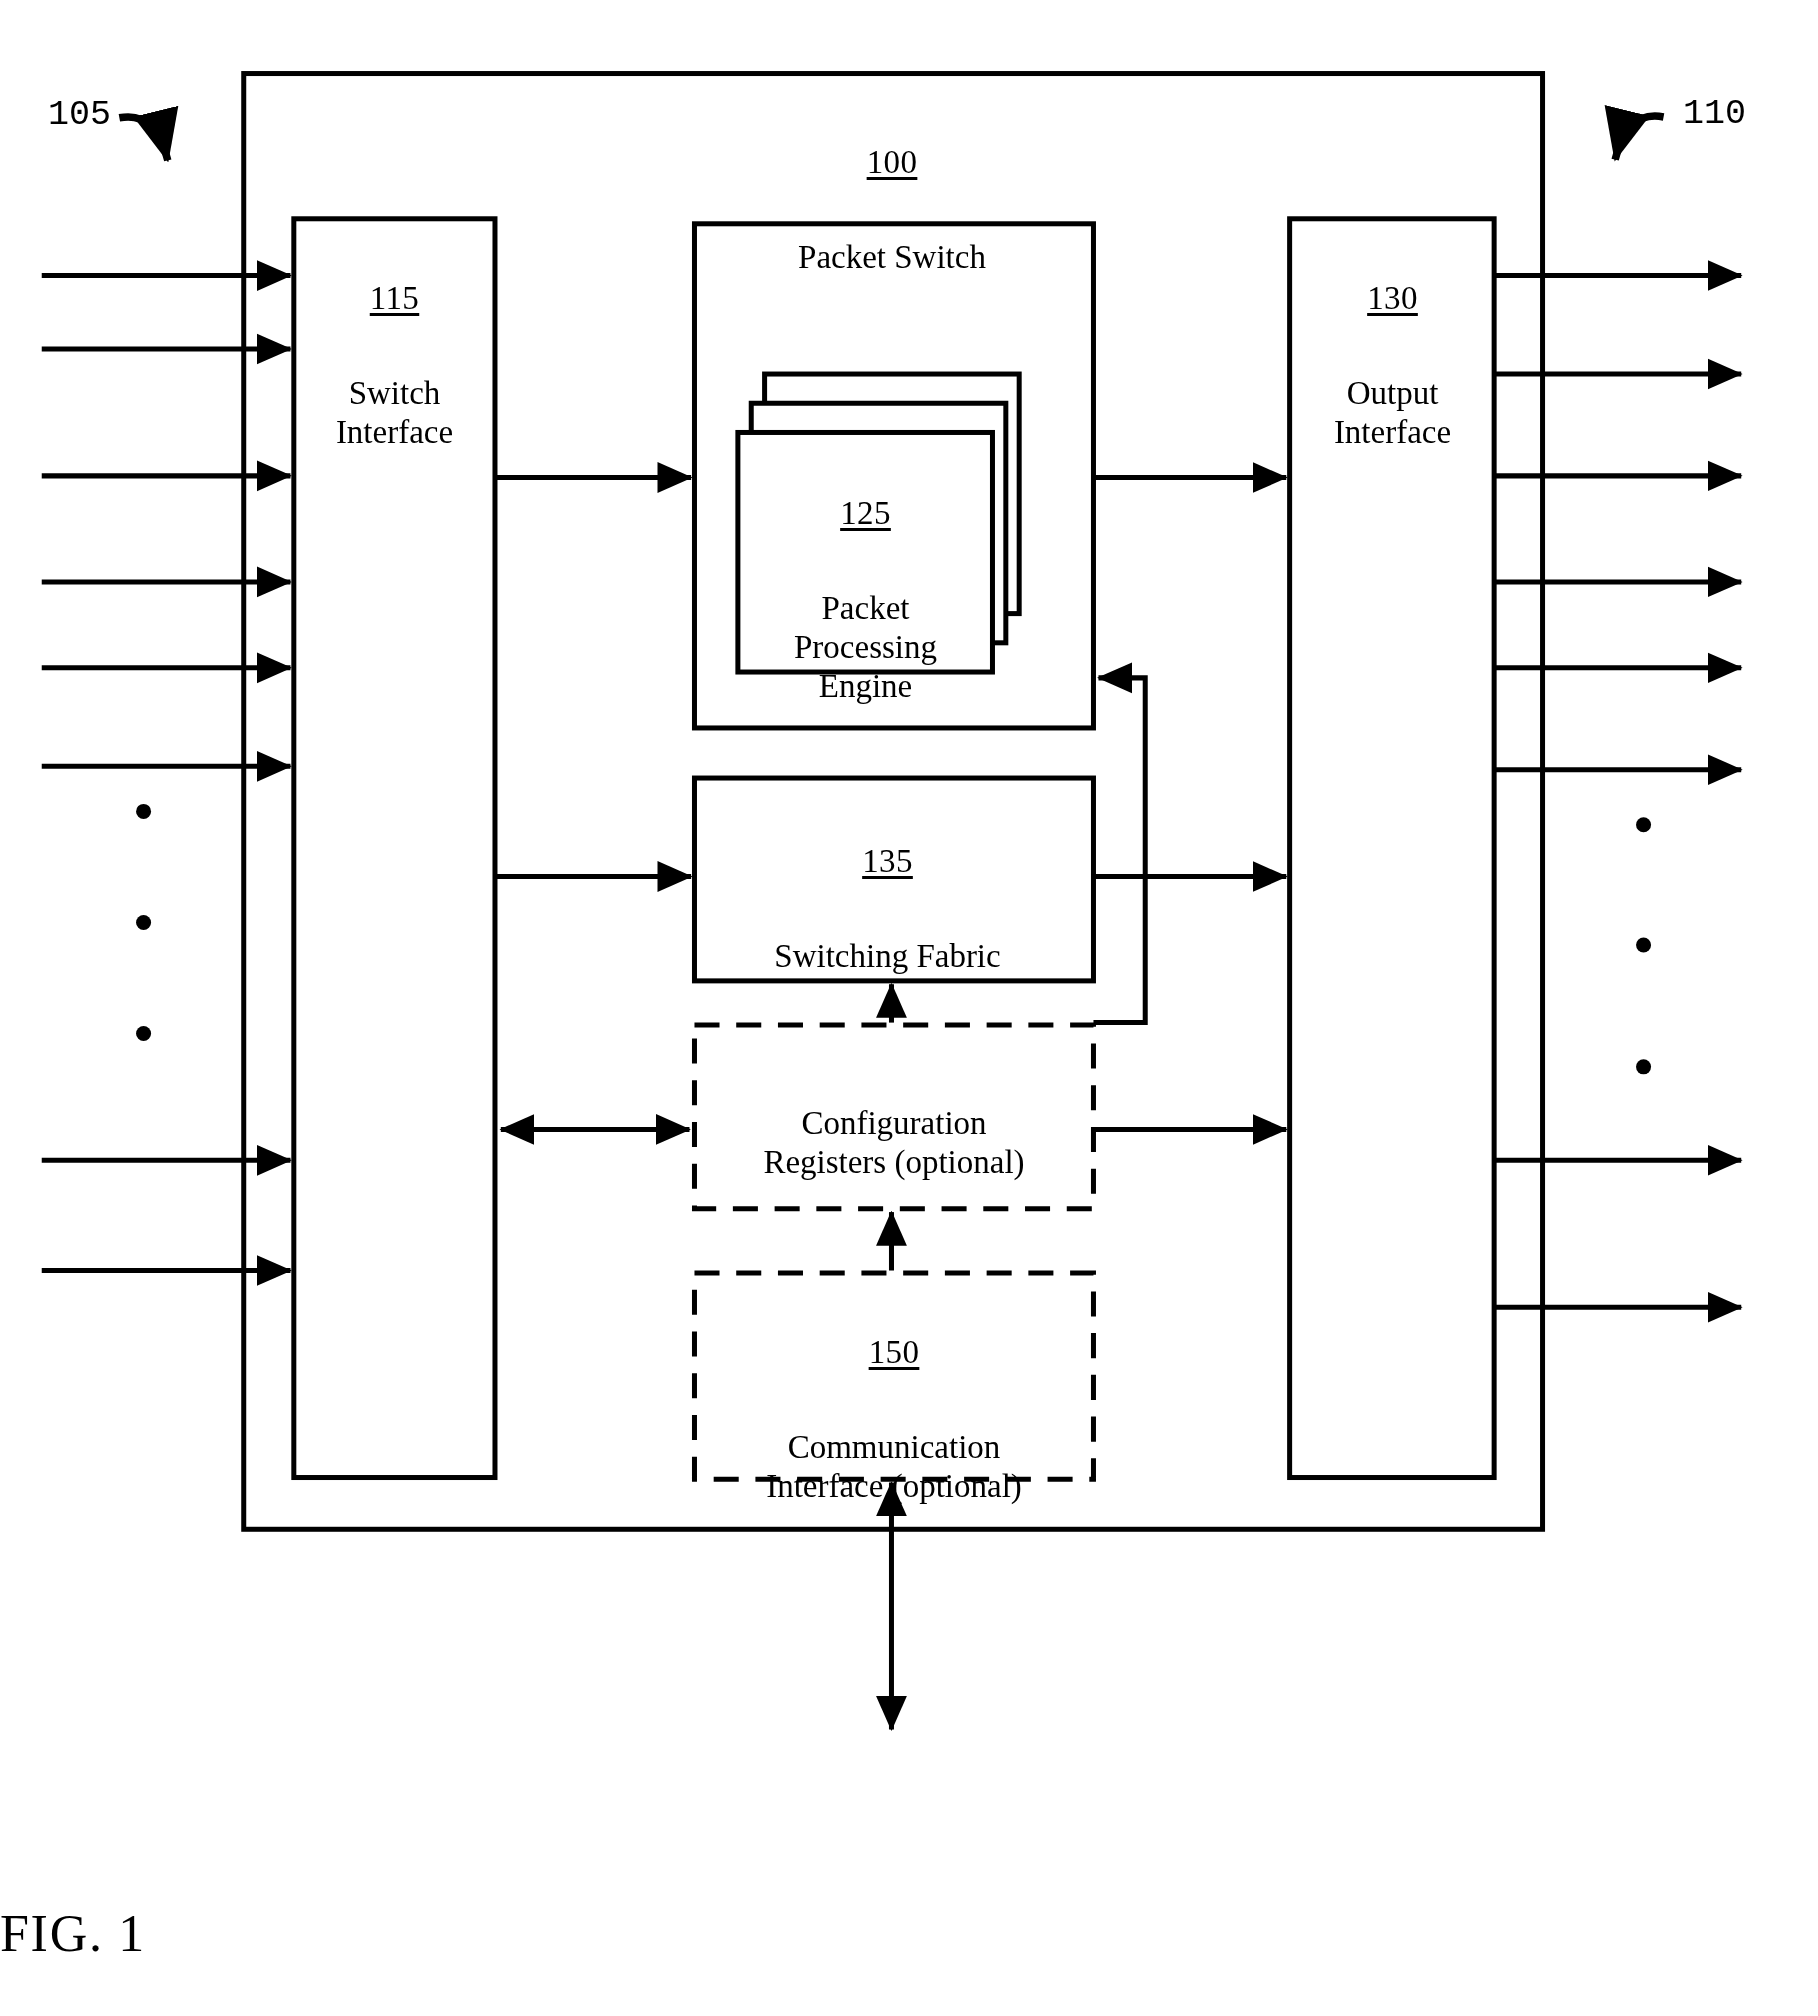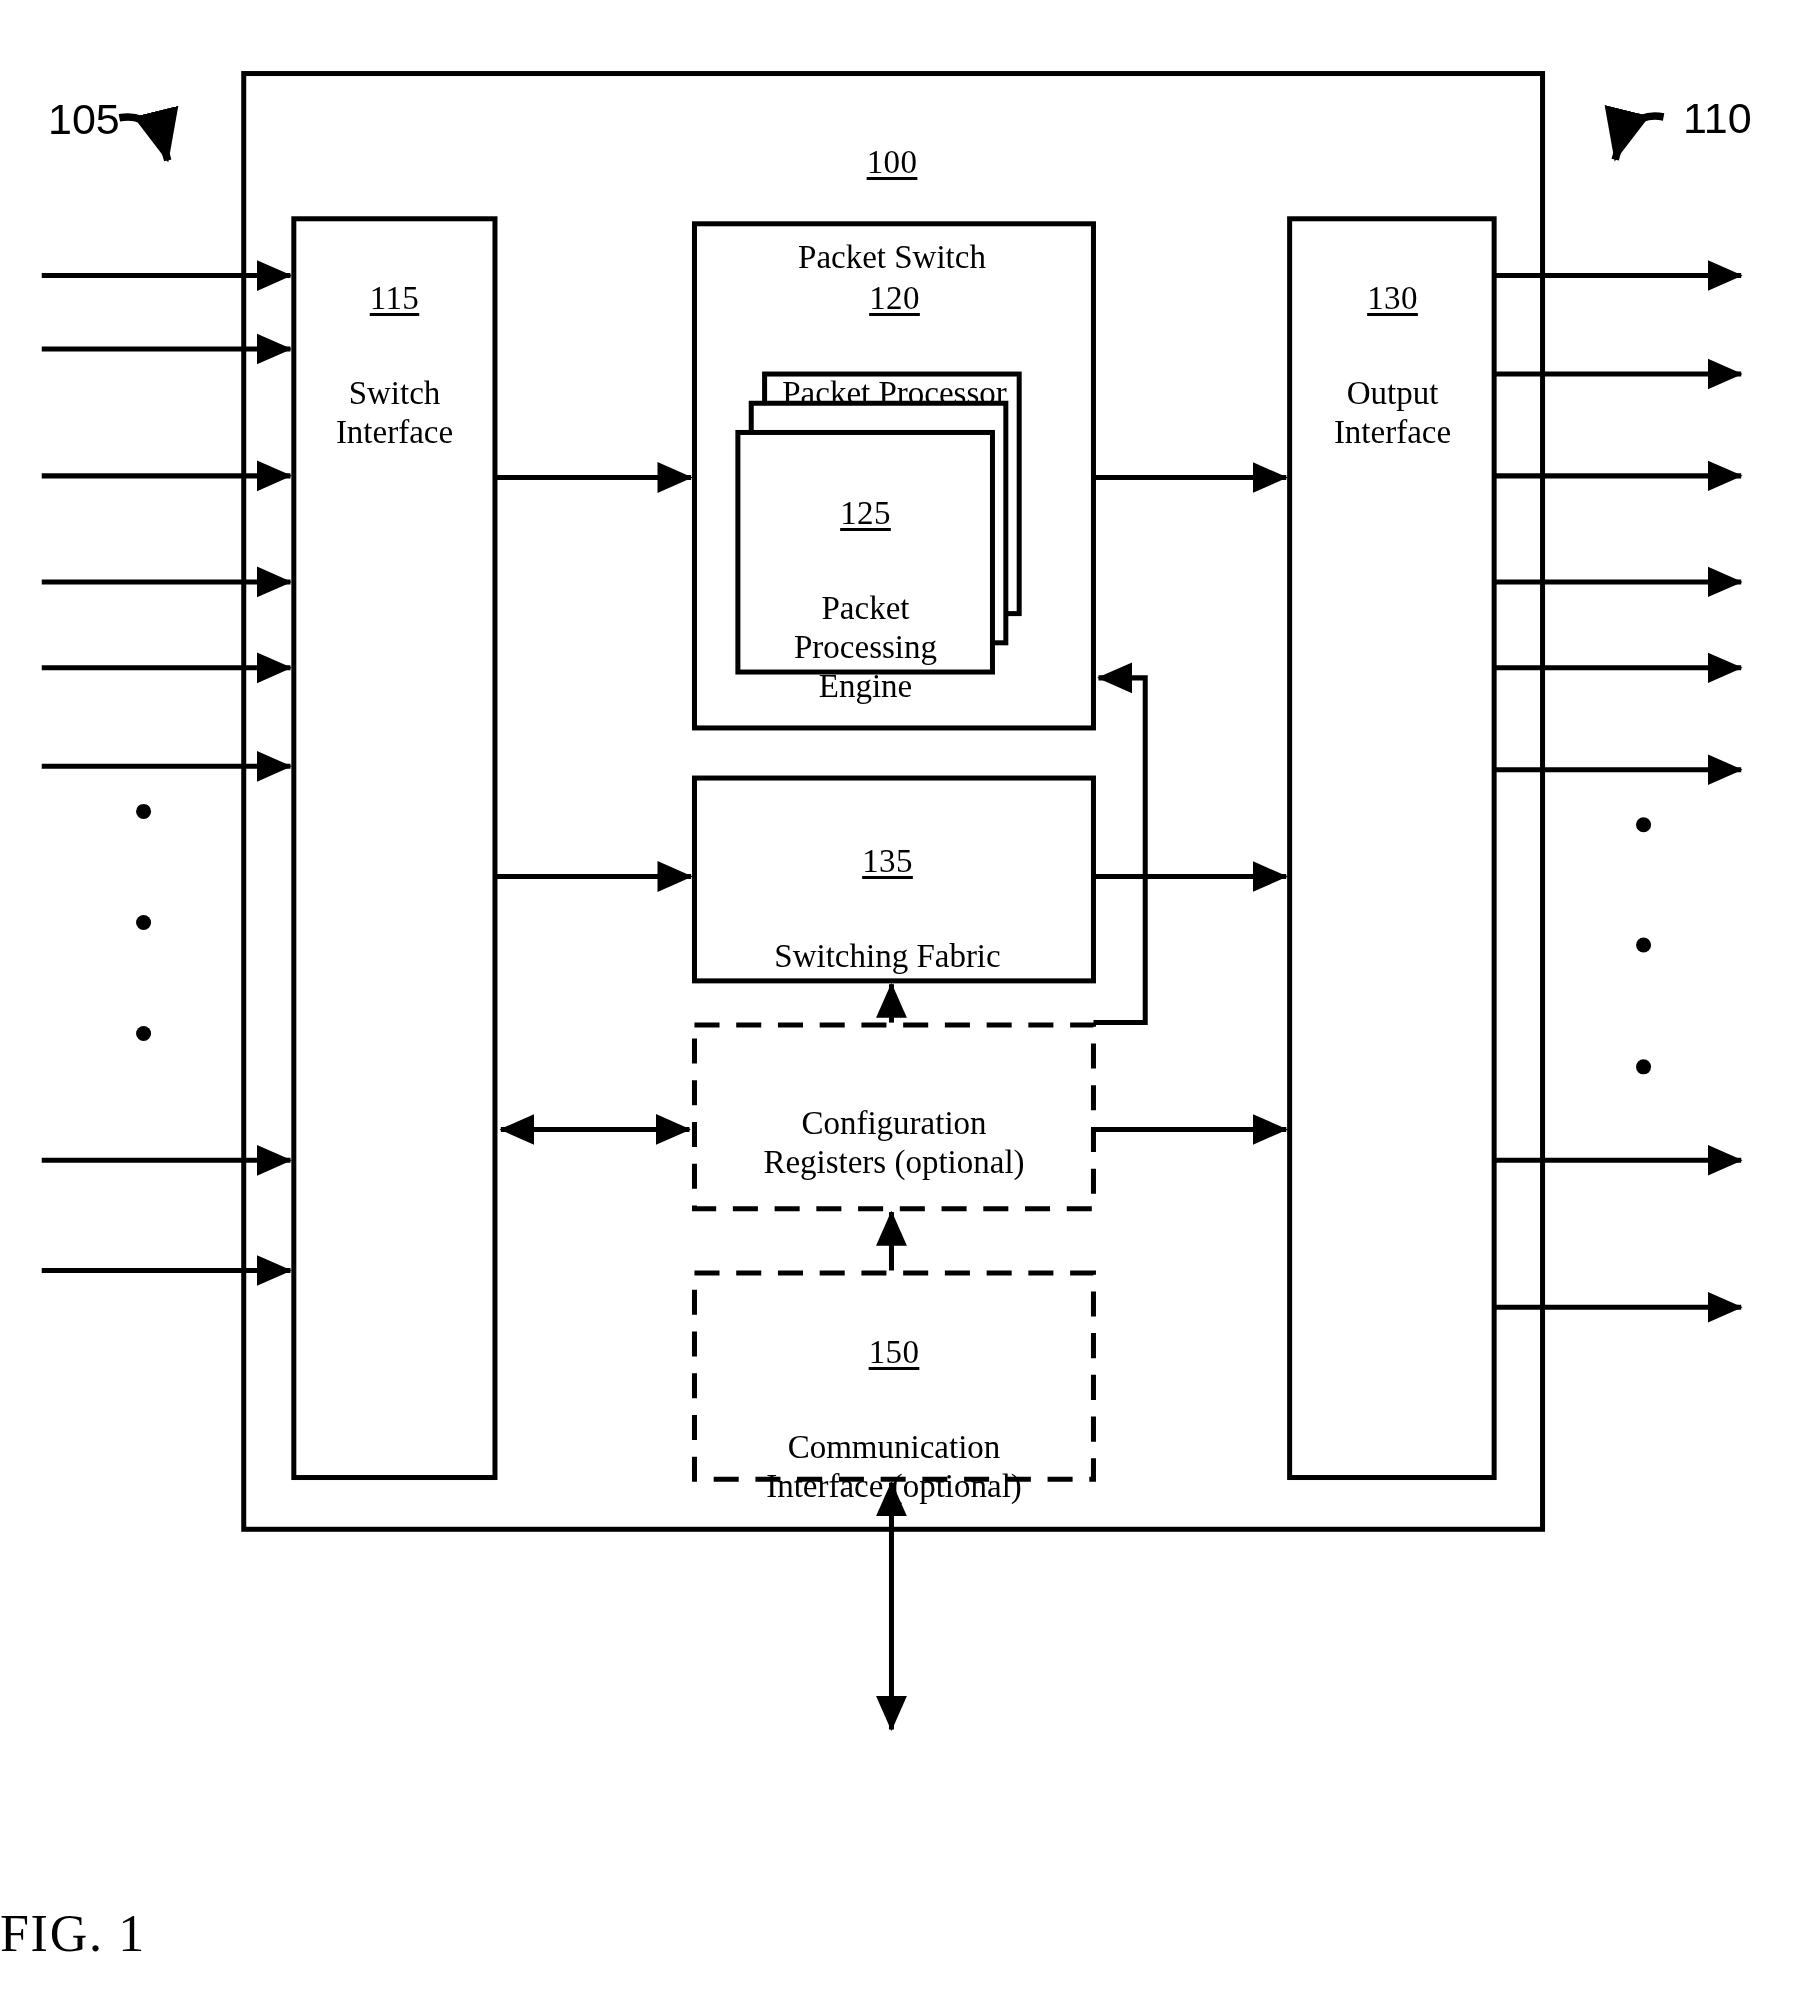--- a/index.html
+++ b/index.html
@@ -44,22 +44,22 @@
     text-decoration-thickness: 2.5px;
     font-size: 33px;
     letter-spacing: 0.4px;
   }
   .blk-title {
     display: block;
     margin-top: 17px;
   }
   .lead-label {
     position: absolute;
-    font-size: 43px;
-    font-family: Liberation Sans, sans-serif;
+    font-size: 35px;
+    font-family: Liberation Mono, monospace;
     color: #000000;
   }
   #fig-caption {
     position: absolute;
     left: 0;
     top: 1904px;
     width: 1818px;
     text-align: left;
     font-size: 52px;
     letter-spacing: 1.7px;
@@ -166,24 +166,20 @@
     <span class="ref-num">100</span>
     <span class="blk-title">Packet Switch</span>
   </div>
 
   <div class="blk-label" style="left:294px; top:240px; width:201px;">
     <span class="ref-num">115</span>
     <span class="blk-title">Switch
 Interface</span>
   </div>
 
-  <div class="blk-label" style="left:695px; top:240px; width:399px;">
-    <span class="ref-num">120</span>
-    <span class="blk-title">Packet Processor</span>
-  </div>
 
   <div class="blk-label" style="left:738px; top:455px; width:255px;">
     <span class="ref-num">125</span>
     <span class="blk-title">Packet
 Processing
 Engine</span>
   </div>
 
   <div class="blk-label" style="left:1290px; top:240px; width:205px;">
     <span class="ref-num">130</span>

